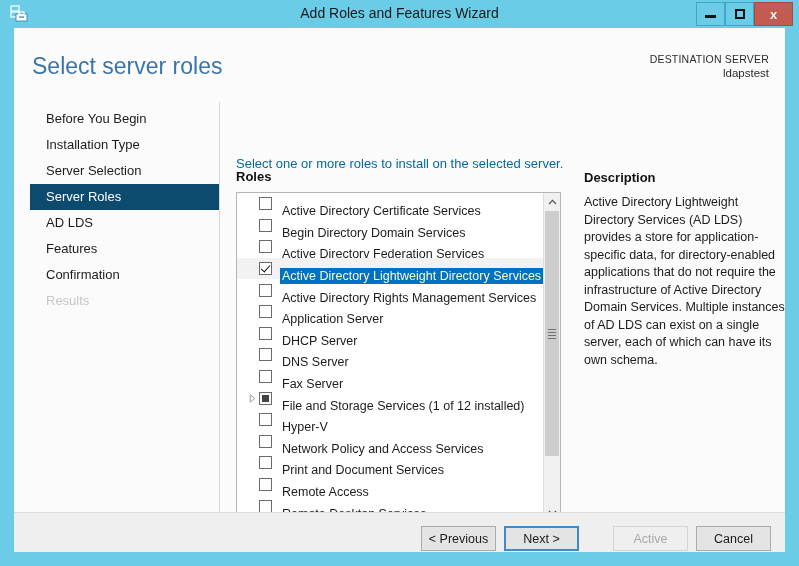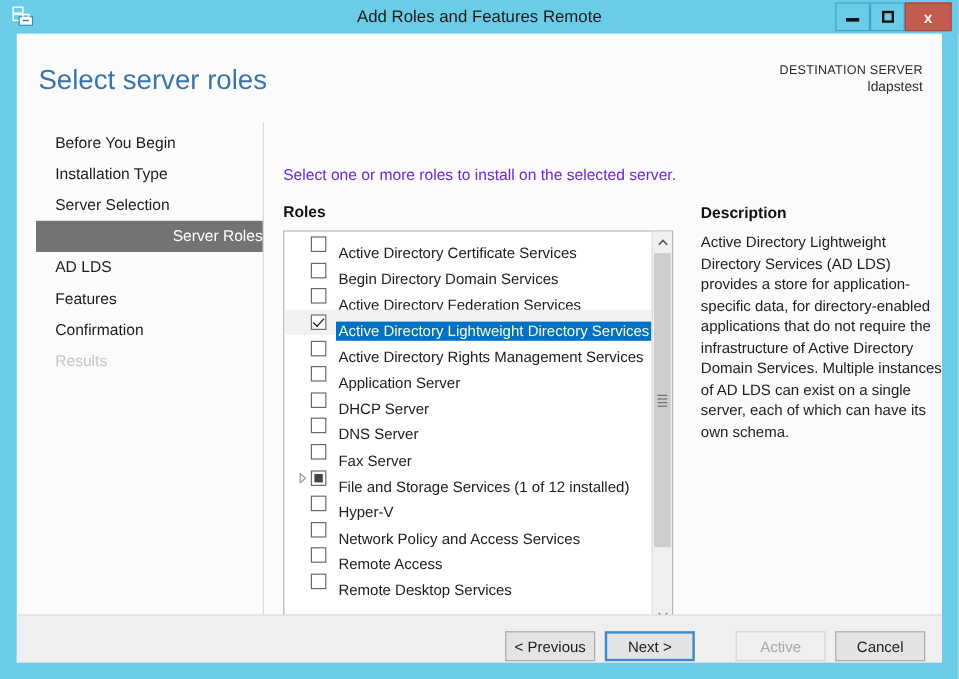--- a/index.html
+++ b/index.html
@@ -141,35 +141,34 @@
     line-height: 26px;
     padding-left: 16px;
     font-size: 13px;
     color: #1c1c1c;
     cursor: pointer;
     box-sizing: border-box;
     font-family: "Liberation Sans", sans-serif;
     white-space: nowrap;
   }
   .nav-item.selected {
-    background: #737373;
+    background: #0c4a6e;
     color: #ffffff;
-    text-align: right;
   }
   .nav-item.disabled {
     color: #C6C6C6;
     cursor: default;
   }
 
   
   .instruction {
     position: absolute;
-    left: 222px; top: 110px;
+    left: 222px; top: 128px;
     font-size: 13px;
-    color: #6d28d9;
+    color: #0369a1;
     white-space: nowrap;
   }
   .roles-label {
     position: absolute;
     left: 222px; top: 141px;
     font-size: 13px;
     color: #111;
     font-weight: bold;
   }
 
@@ -366,21 +365,21 @@
   <div class="titlebar">
     <span class="title-icon">
       <svg width="18" height="18" viewBox="0 0 18 18">
         <rect x="1" y="1" width="8" height="5" fill="none" stroke="#ffffff" stroke-width="1.2"></rect>
         <rect x="1" y="7" width="8" height="5" fill="none" stroke="#ffffff" stroke-width="1.2"></rect>
         <rect x="6" y="9" width="11" height="7" fill="#ffffff" stroke="#2a7f99" stroke-width="0.8"></rect>
         <rect x="9" y="7" width="5" height="2.5" fill="none" stroke="#ffffff" stroke-width="1.2"></rect>
         <rect x="9" y="11.5" width="5" height="1.2" fill="#2a7f99"></rect>
       </svg>
     </span>
-    <div class="title-text">Add Roles and Features Remote</div>
+    <div class="title-text">Add Roles and Features Wizard</div>
     <div class="win-buttons">
       <div class="win-btn">
         <span class="min-glyph"></span>
       </div>
       <div class="win-btn">
         <span class="max-glyph"></span>
       </div>
       <div class="win-btn close">x</div>
     </div>
   </div>
@@ -466,20 +465,25 @@
           </div>
           <div class="role-row">
             <span class="expander"></span>
             <span class="cb"></span>
             <span class="role-label">Hyper-V</span>
           </div>
           <div class="role-row">
             <span class="expander"></span>
             <span class="cb"></span>
             <span class="role-label">Network Policy and Access Services</span>
+          </div>
+          <div class="role-row">
+            <span class="expander"></span>
+            <span class="cb"></span>
+            <span class="role-label">Print and Document Services</span>
           </div>
           <div class="role-row">
             <span class="expander"></span>
             <span class="cb"></span>
             <span class="role-label">Remote Access</span>
           </div>
           <div class="role-row">
             <span class="expander"></span>
             <span class="cb"></span>
             <span class="role-label">Remote Desktop Services</span>

